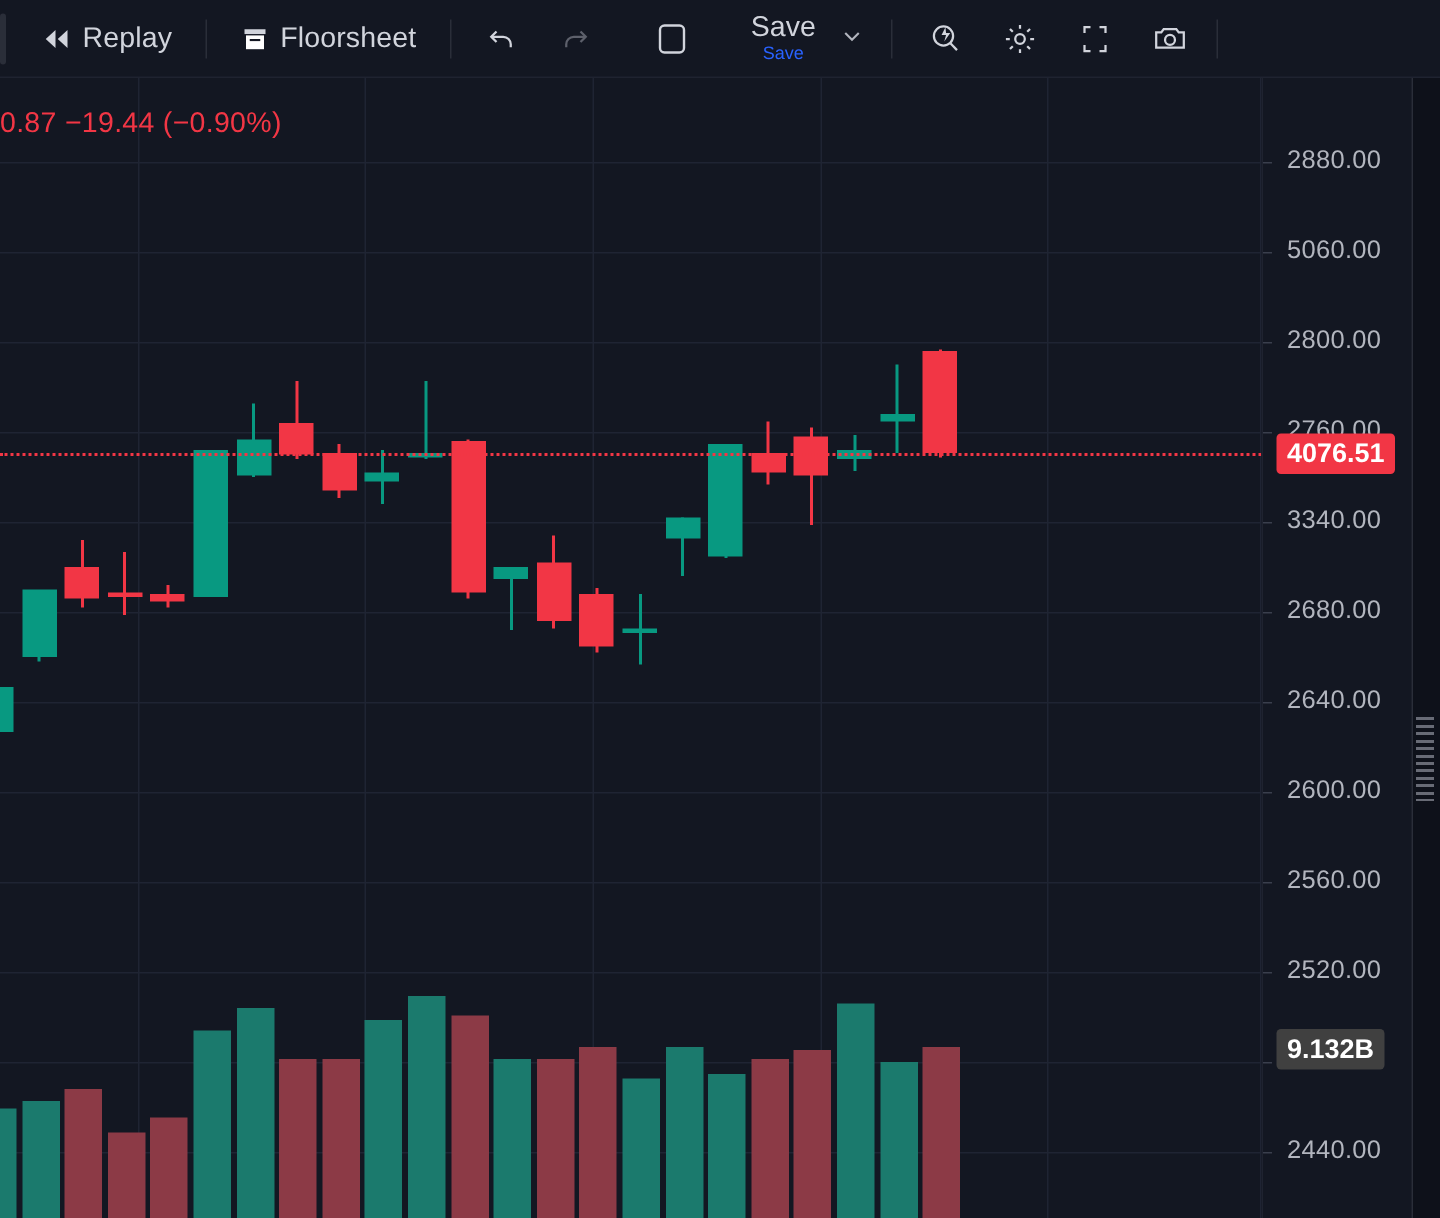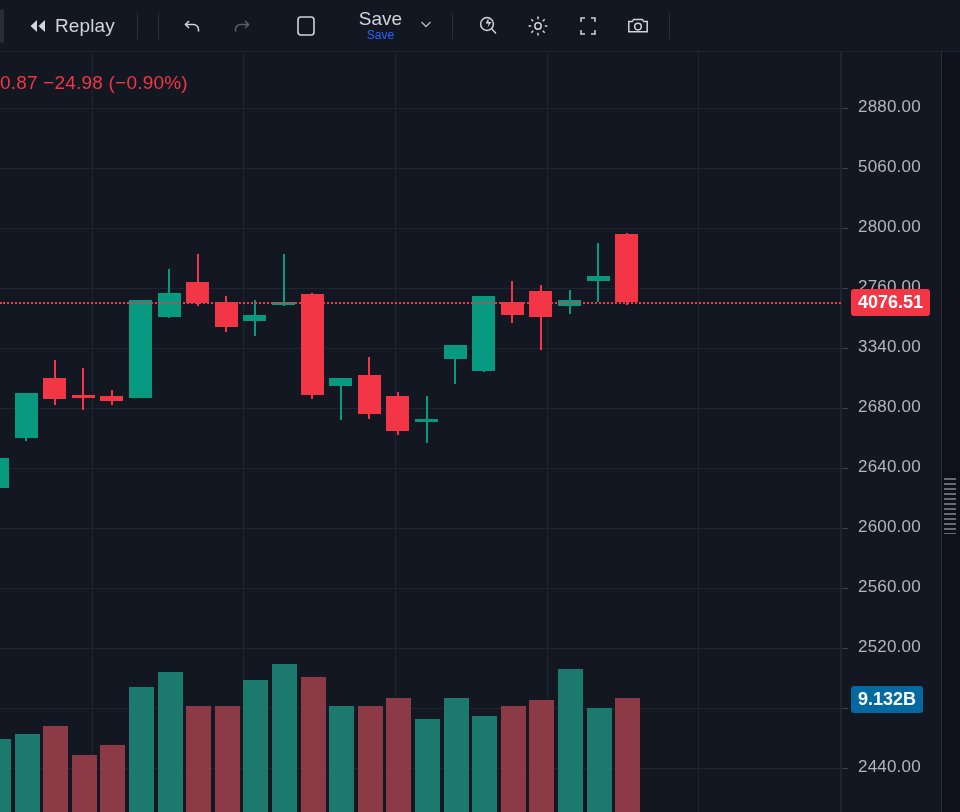--- a/index.html
+++ b/index.html
@@ -104,20 +104,30 @@
       <span class="icon">
         <svg width="20" height="20" viewBox="0 0 20 20">
             <path d="M9 4v12L2.5 10zM17 4v12l-6.5-6z" fill="#d1d4dc"></path>
           </svg>
       </span>
       <span class="tb-label">Replay</span>
     </div>
 
     <div class="tb-sep"></div>
 
+    <div class="tb-btn">
+      <span class="icon">
+        <svg width="20" height="20" viewBox="0 0 20 20">
+          <rect x="3" y="3.5" width="14" height="3.2" fill="#d1d4dc"></rect>
+          <rect x="4" y="7.6" width="12" height="9.2" fill="#ffffff"></rect>
+          <rect x="6.5" y="10" width="7" height="1.4" fill="#131722"></rect>
+        </svg>
+      </span>
+      <span class="tb-label">Floorsheet</span>
+    </div>
 
     <div class="tb-sep"></div>
 
     <div class="tb-btn">
       <span class="icon">
         <svg width="24" height="24" viewBox="0 0 24 24" fill="none" stroke="#d1d4dc" stroke-width="1.5">
           <path d="M8 7L4.5 10.5L8 14"></path>
             <path d="M4.5 10.5h8a5 5 0 0 1 5 5v2"></path>
         </svg>
       </span>
@@ -208,21 +218,21 @@
         <div class="grid-h" style="top: 596px;"></div>
         <div class="grid-h" style="top: 656px;"></div>
         <div class="grid-h" style="top: 716px;"></div>
         <div class="grid-v" style="left: 92px;"></div>
         <div class="grid-v" style="left: 243px;"></div>
         <div class="grid-v" style="left: 395px;"></div>
         <div class="grid-v" style="left: 547px;"></div>
         <div class="grid-v" style="left: 698px;"></div>
         <div class="grid-v" style="left: 840px;"></div>
       </div>
-    <div class="quote">0.87  −24.98 (−0.90%)</div>
+    <div class="quote">0.87  −19.44 (−0.90%)</div>
     <div id="candles">
         <div class="candle" style="left: -14px; top: 0px; width: 23px; height: 760px;">
           <div class="body up" style="top: 405.5px; height: 30px;"></div>
         </div>
         <div class="candle" style="left: 14.6px; top: 0px; width: 23px; height: 760px;">
           <div class="wick up" style="top: 344px; height: 45px;"></div>
           <div class="body up" style="top: 341px; height: 45px;"></div>
         </div>
         <div class="candle" style="left: 43.2px; top: 0px; width: 23px; height: 760px;">
           <div class="wick down" style="top: 308px; height: 45px;"></div>
@@ -356,18 +366,18 @@
       <div class="tick-label" style="top: 465px;">2600.00</div>
       <div class="tickmark" style="top: 536px;"></div>
       <div class="tick-label" style="top: 525px;">2560.00</div>
       <div class="tickmark" style="top: 596px;"></div>
       <div class="tick-label" style="top: 585px;">2520.00</div>
       <div class="tickmark" style="top: 656px;"></div>
       <div class="tick-label" style="top: 645px;">2480.00</div>
       <div class="tickmark" style="top: 716px;"></div>
       <div class="tick-label" style="top: 705px;">2440.00</div>
       <div class="badge" style="top: 236.695px; background: rgb(242, 54, 69);">4076.51</div>
-      <div class="badge" style="top: 634px; background: #0369a1;">9.132B</div>
+      <div class="badge" style="top: 634px; background: #404040;">9.132B</div>
     </div>
   <div class="scale-right-rail"></div>
   <div class="grip"></div>
 
 </div>
 
 </body></html>

